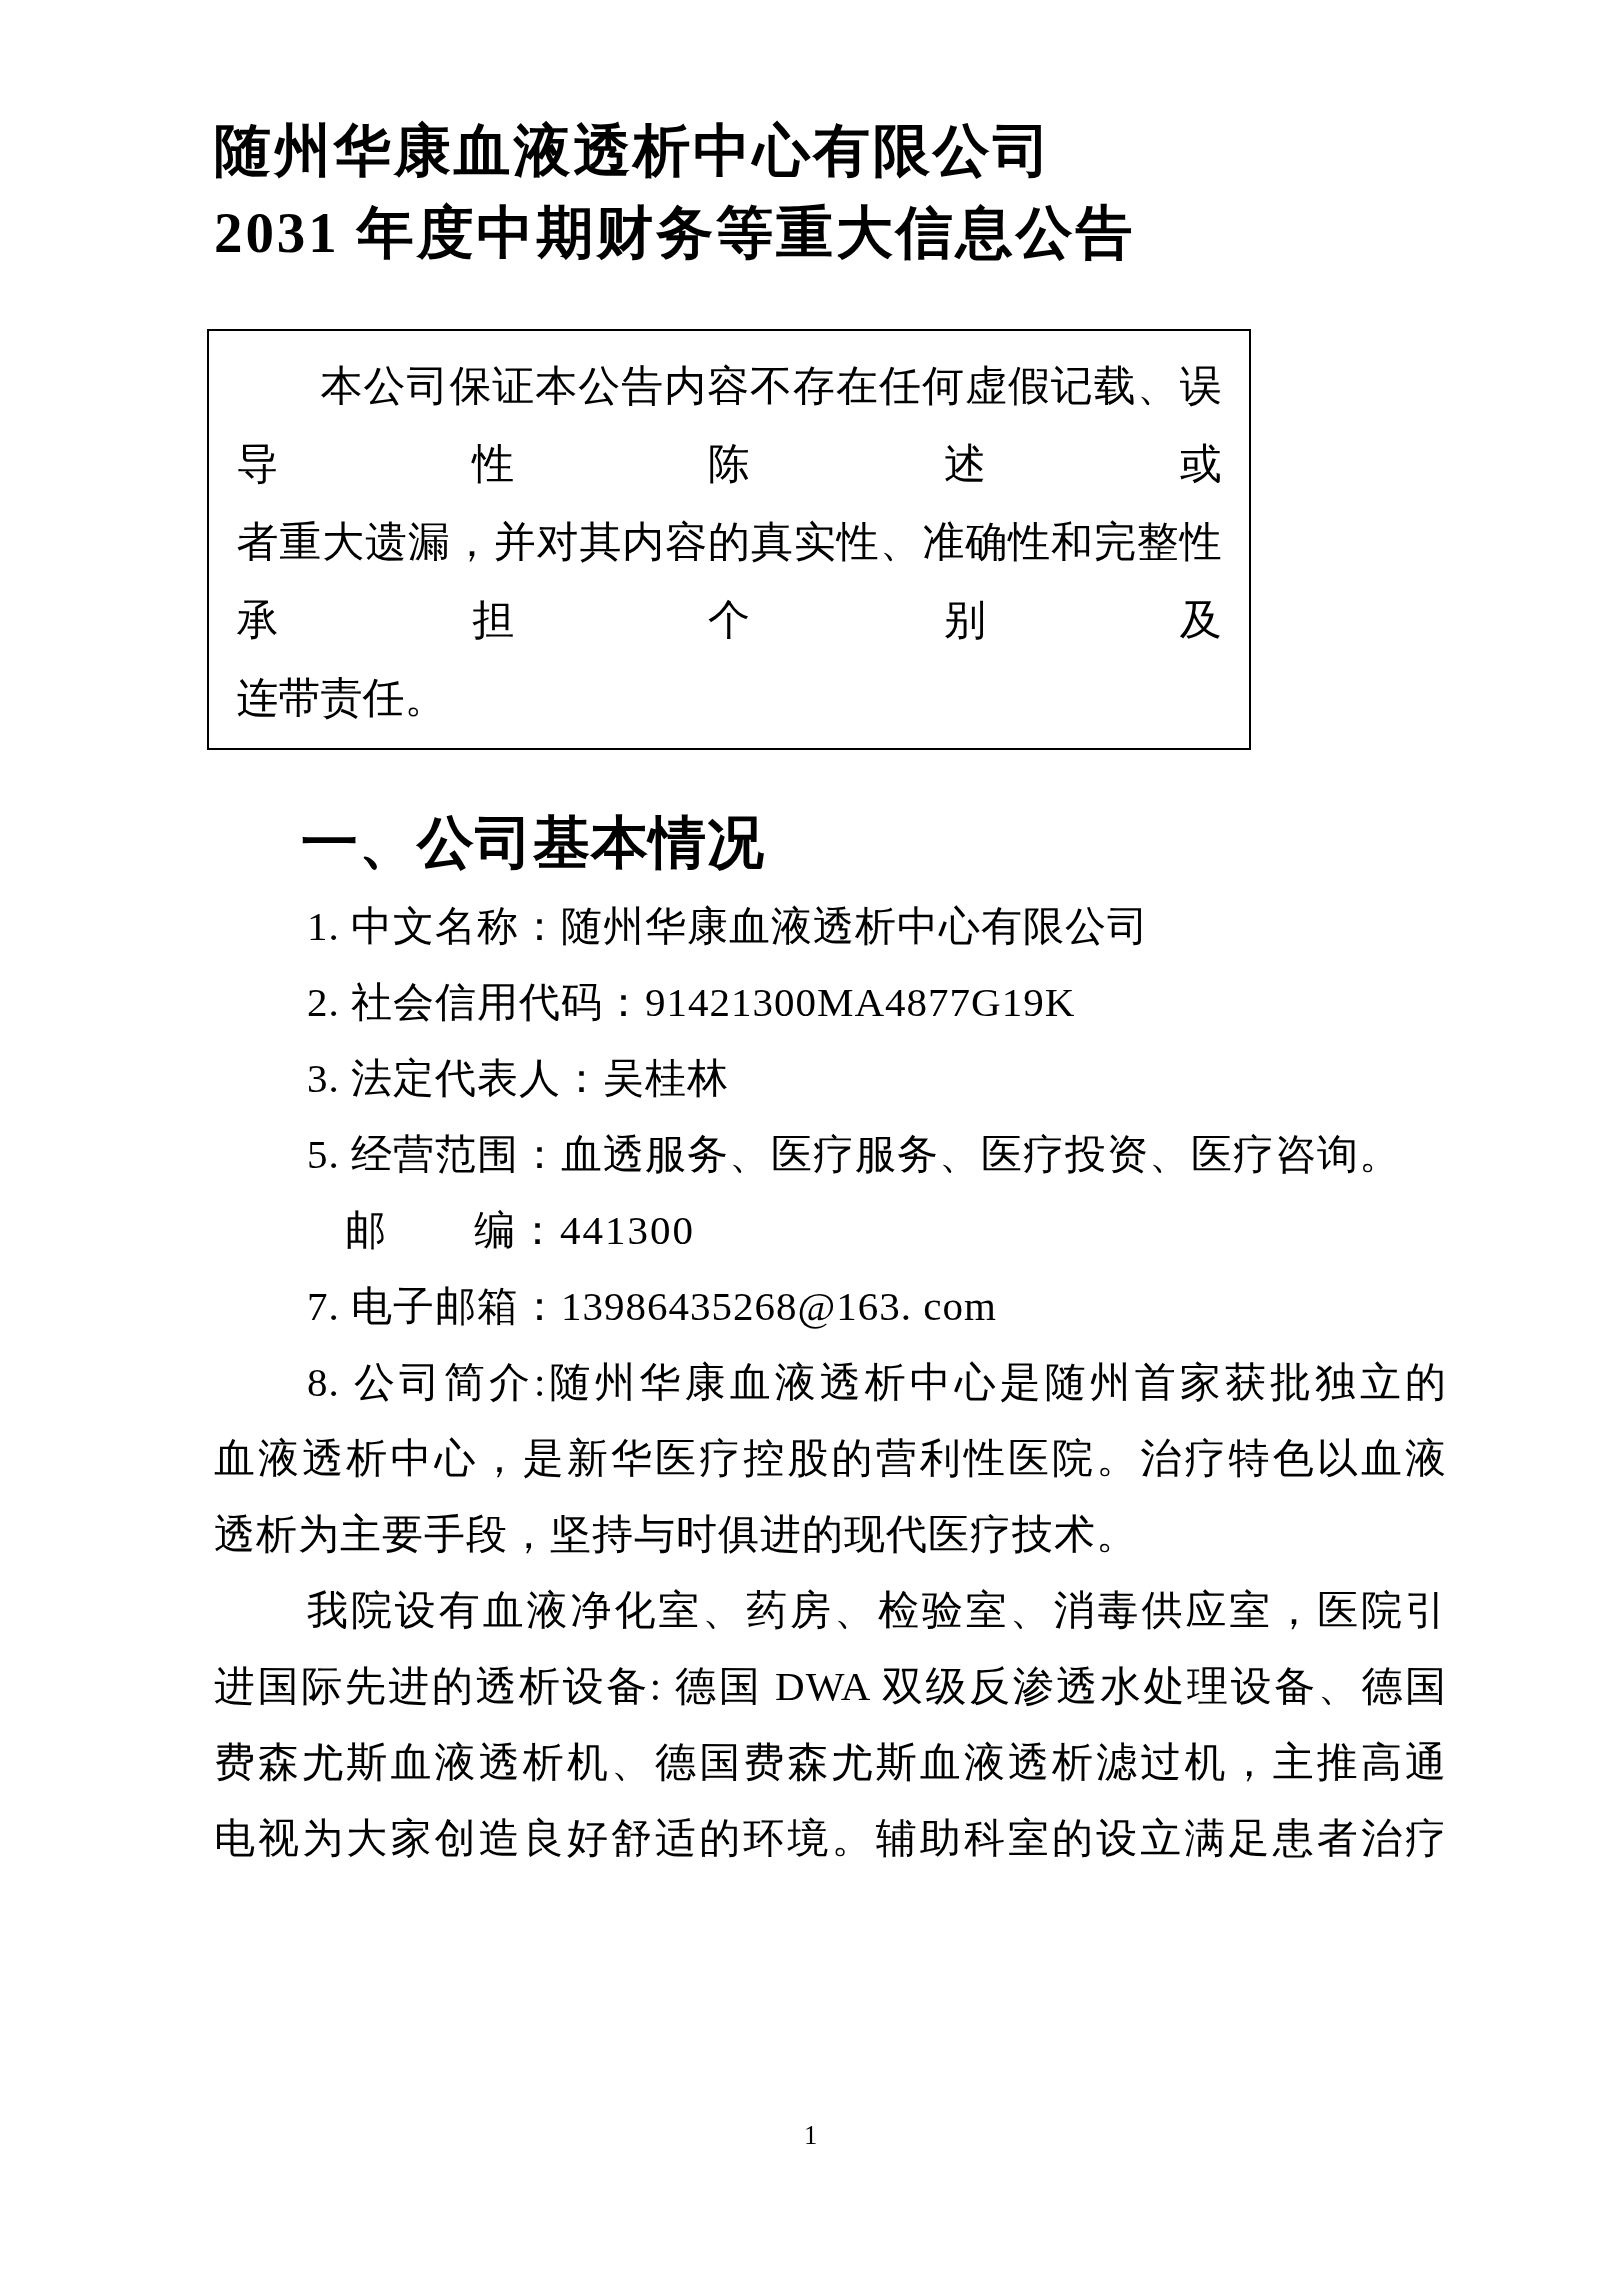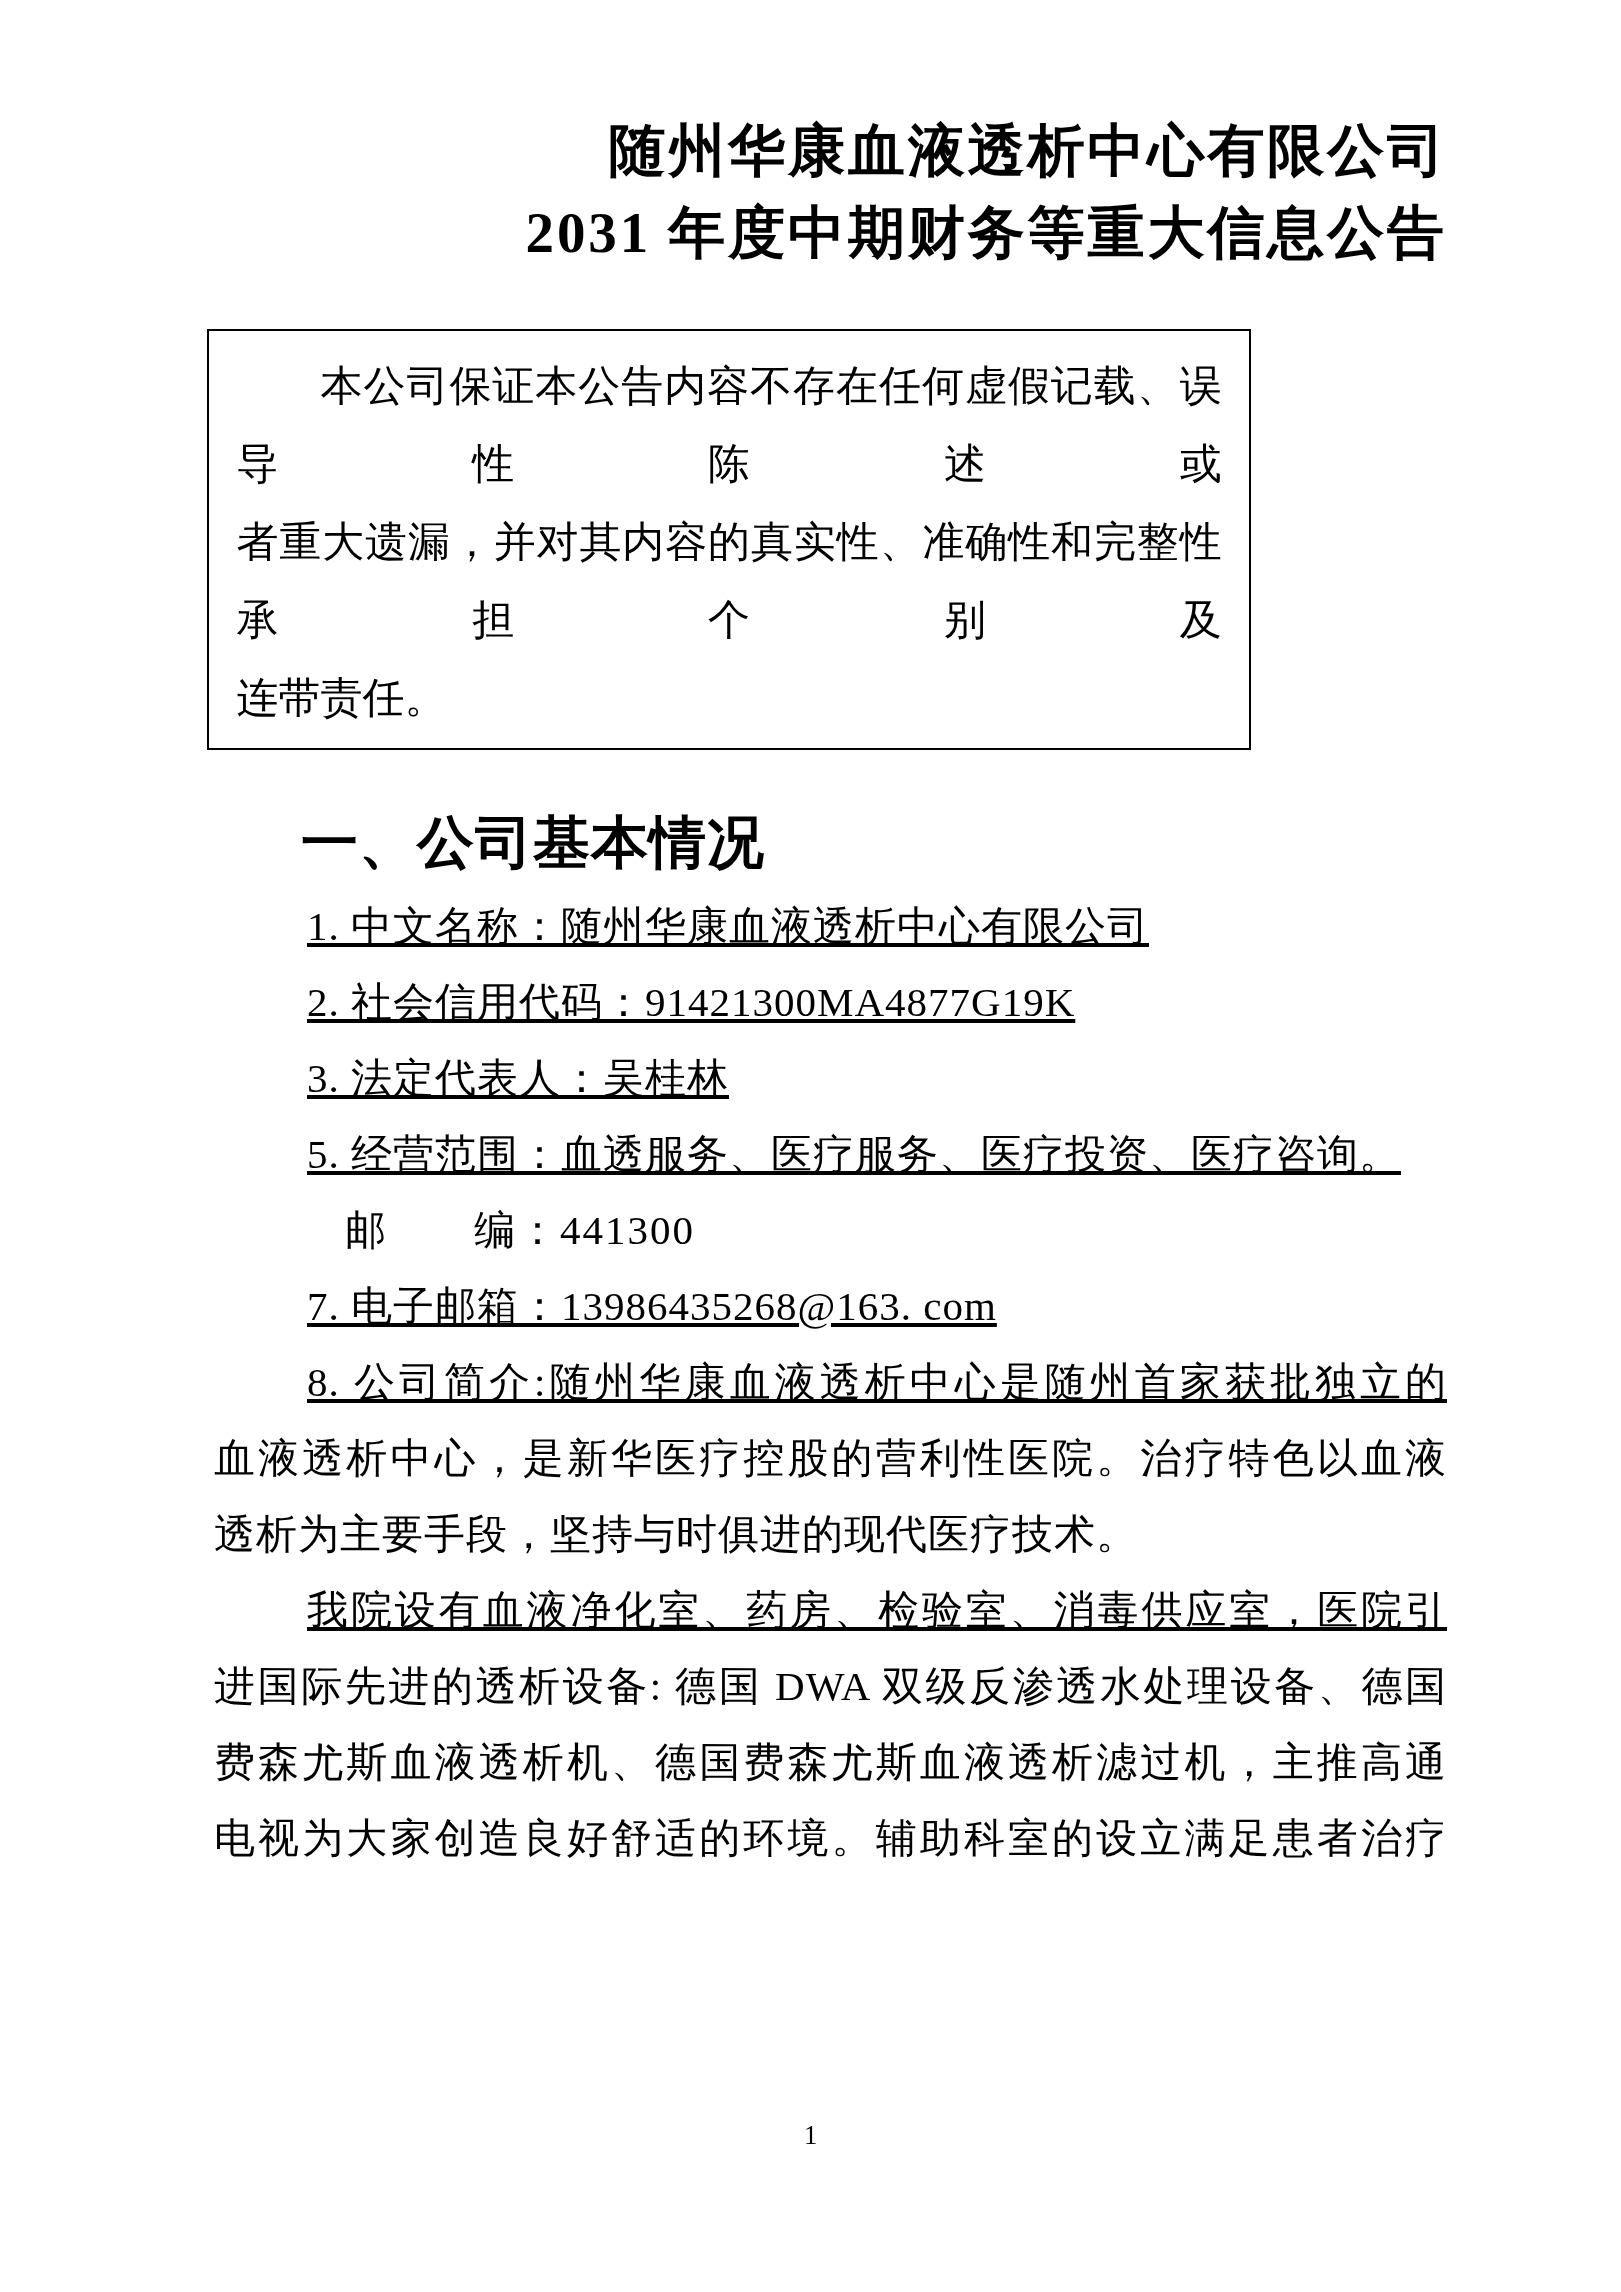--- a/index.html
+++ b/index.html
@@ -9,21 +9,21 @@
     height:2293px;
     background:#ffffff;
     color:#000000;
     font-family:"Liberation Serif","DejaVu Serif",serif;
     overflow:hidden;
   }
   .content{padding:0 174px 0 214px;}
   .title{
     margin:0 auto;
     padding-top:110px;
-    text-align:right;
+    text-align:left;
     font-weight:bold;
     font-size:57px;
     line-height:82px;
     letter-spacing:2.9px;
   }
   .disclaimer-box{
     margin-top:55px;
     margin-left:-6.9px;
     width:1044px;
     box-sizing:border-box;
@@ -47,21 +47,21 @@
     line-height:76px;
     letter-spacing:1px;
   }
   .line{min-height:76px;}
   .bline{min-height:78px;}
   .just{
     text-align:justify;
     text-align-last:justify;
     text-justify:inter-character;
   }
-  .ind{padding-left:93px;text-decoration:underline;}
+  .ind{padding-left:93px;}
   .ind2{text-indent:84px;}
   .pc{padding-left:131px;letter-spacing:2px;}
   .pagenum{
     position:absolute;
     left:0;
     top:2121px;
     width:1621px;
     text-align:center;
     font-size:26.5px;
     line-height:29px;

